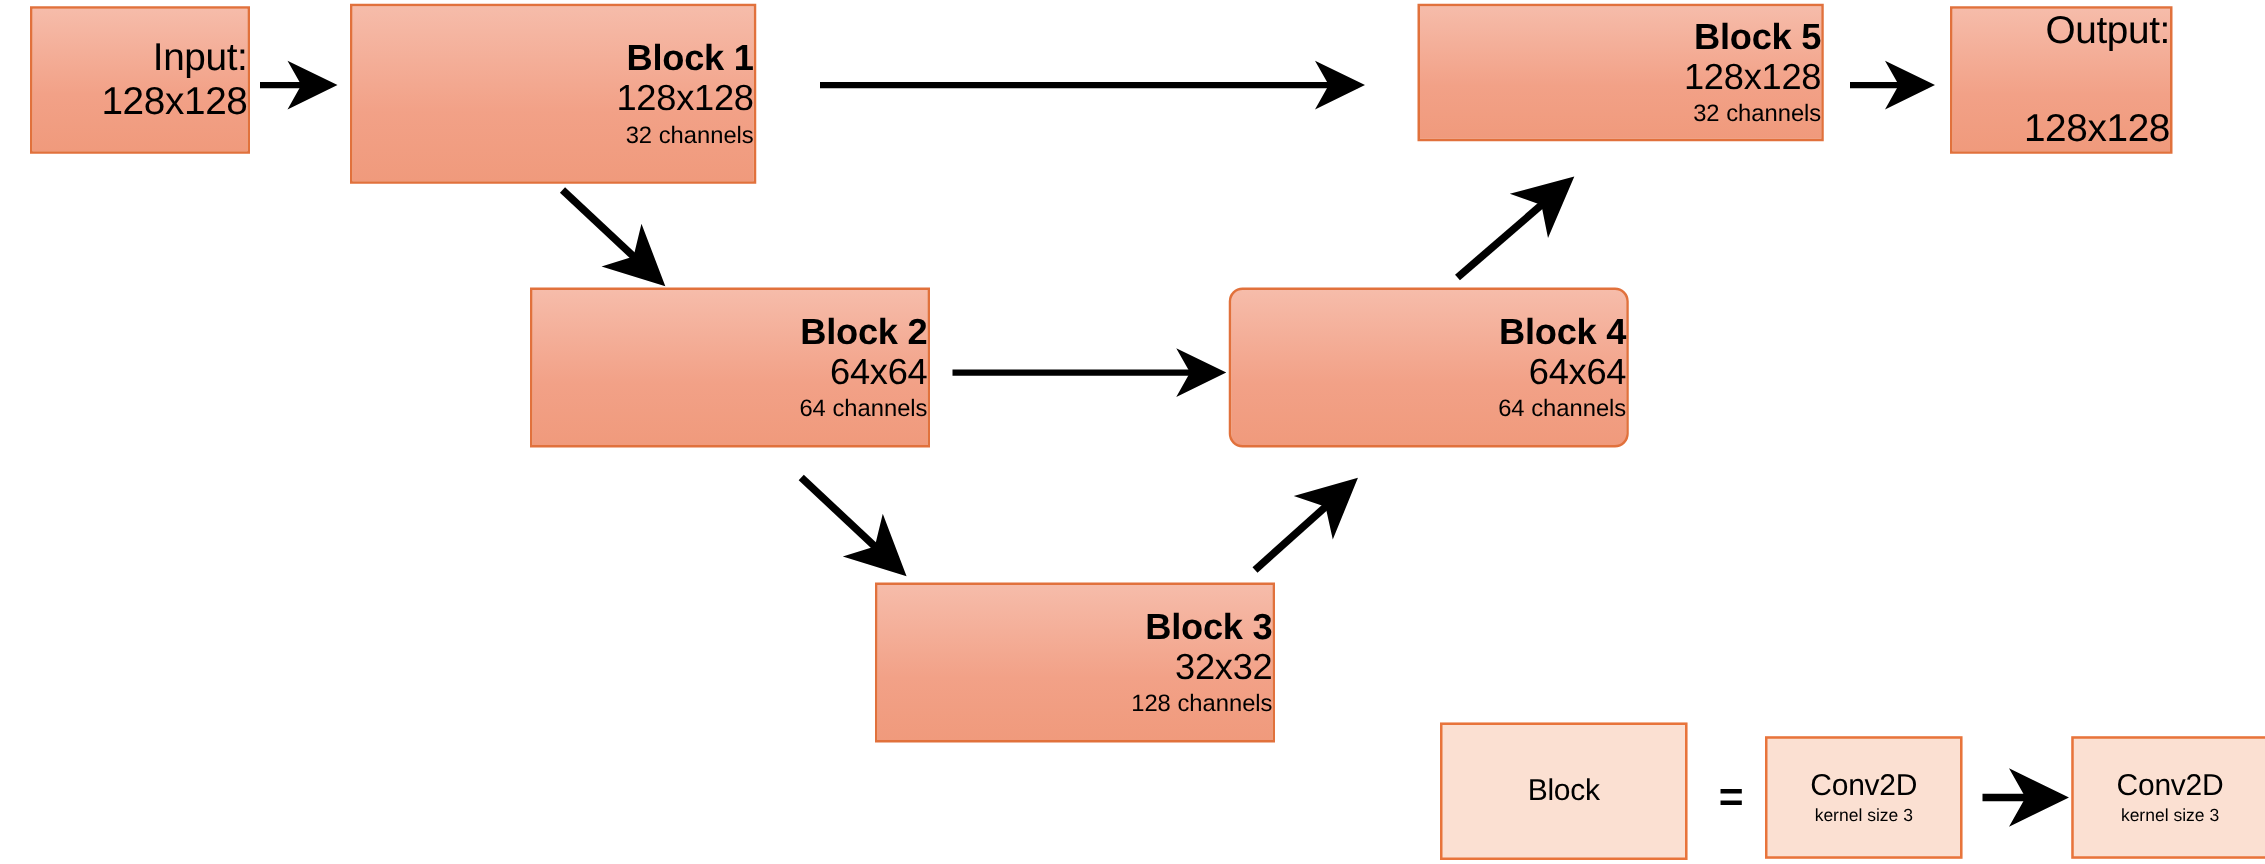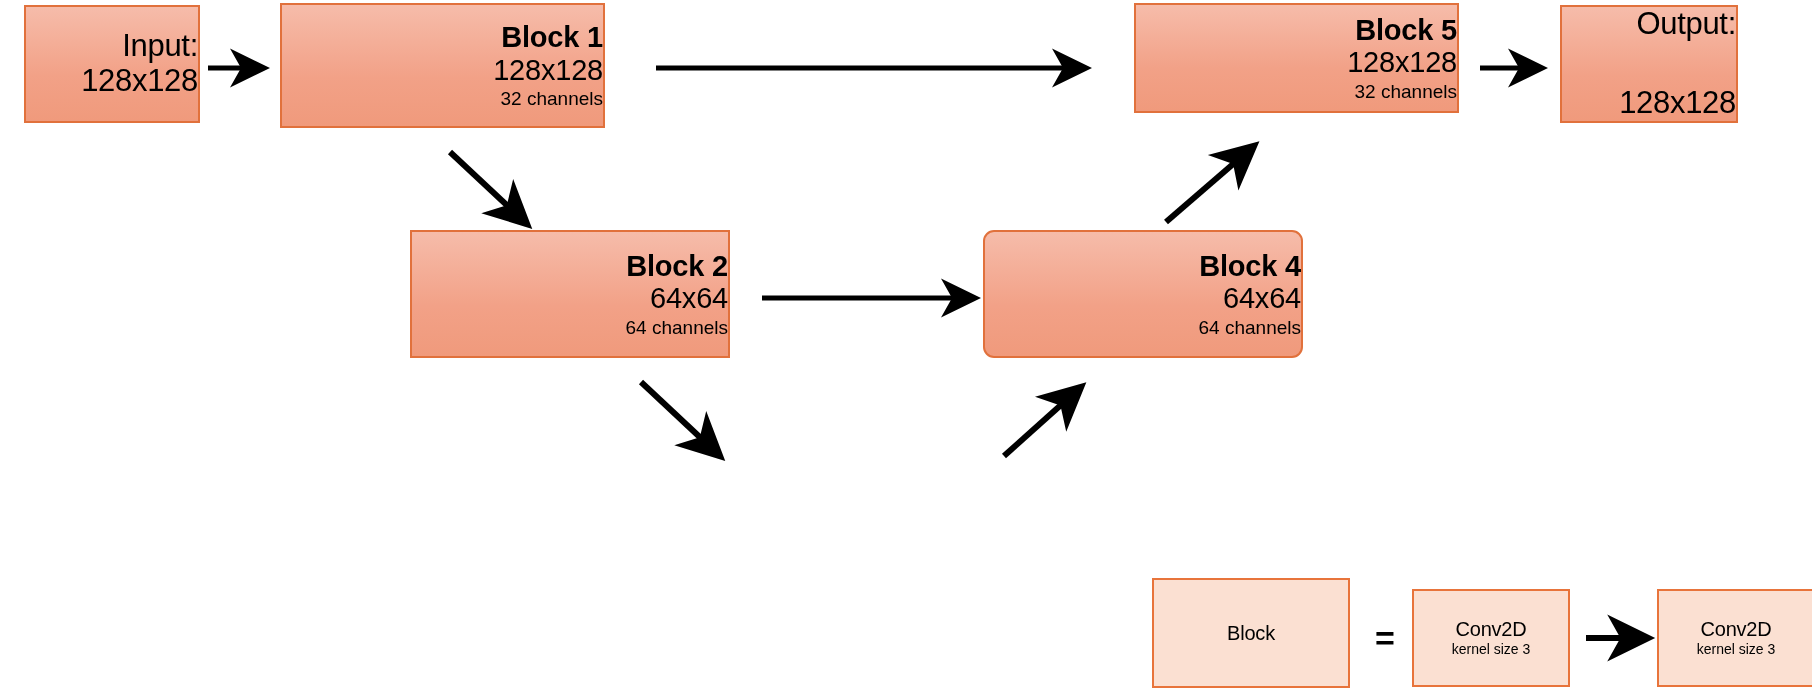--- a/index.html
+++ b/index.html
@@ -63,21 +63,21 @@
     background: #FBE0D2;
     display: flex;
     flex-direction: column;
     align-items: center;
     justify-content: center;
     color: #000000;
     text-align: center;
     line-height: 1.1;
   }
   .legend-box .lb-main {
-    font-size: 20px;
+    font-size: 24px;
     letter-spacing: -0.2px;
   }
   .legend-box .lb-sub {
     font-size: 14px;
     margin-top: 2px;
   }
   .eq-sign {
     position: absolute;
     font-size: 34px;
     font-weight: bold;
@@ -116,49 +116,54 @@
     <line x1="1166" y1="222" x2="1254" y2="146" stroke="#000000" stroke-width="6" marker-end="url(#ah)"></line>
 
     <line x1="1586" y1="638" x2="1648" y2="638" stroke="#000000" stroke-width="6" marker-end="url(#ah)"></line>
   </svg>
 
   <div class="node plain" style="left:24px; top:5px; width:176px; height:118px;">
     <div class="n-line">Input:</div>
     <div class="n-line">128x128</div>
   </div>
 
-  <div class="node" style="left:280px; top:3px; width:325px; height:125px;">
+  <div class="node" style="left:280px; top:3px; width:325px; height:144px;">
     <div class="n-title">Block 1</div>
     <div class="n-dims">128x128</div>
     <div class="n-ch">32 channels</div>
   </div>
 
   <div class="node" style="left:1134px; top:3px; width:325px; height:110px;">
     <div class="n-title">Block 5</div>
     <div class="n-dims">128x128</div>
     <div class="n-ch">32 channels</div>
   </div>
 
   <div class="node plain" style="left:1560px; top:5px; width:178px; height:118px;gap:44px;">
     <div class="n-line">Output:</div>
     <div class="n-line">128x128</div>
   </div>
 
-  <div class="node" style="left:410px; top:230px; width:320px; height:128px;">
+  <div class="node" style="left:424px; top:230px; width:320px; height:128px;">
     <div class="n-title">Block 2</div>
     <div class="n-dims">64x64</div>
     <div class="n-ch">64 channels</div>
   </div>
 
   <div class="node" style="left:983px; top:230px; width:320px; height:128px;border-radius:11px;">
     <div class="n-title">Block 4</div>
     <div class="n-dims">64x64</div>
     <div class="n-ch">64 channels</div>
   </div>
 
+  <div class="node" style="left:700px; top:466px; width:320px; height:128px;">
+    <div class="n-title">Block 3</div>
+    <div class="n-dims">32x32</div>
+    <div class="n-ch">128 channels</div>
+  </div>
 
   <div class="legend-box" style="left:1152px; top:578px; width:198px; height:110px;">
     <div class="lb-main">Block</div>
   </div>
 
   <div class="eq-sign" style="left:1368px; top:618px; width:34px; height:40px;">=</div>
 
   <div class="legend-box" style="left:1412px; top:589px; width:158px; height:98px;">
     <div class="lb-main">Conv2D</div>
     <div class="lb-sub">kernel size 3</div>

